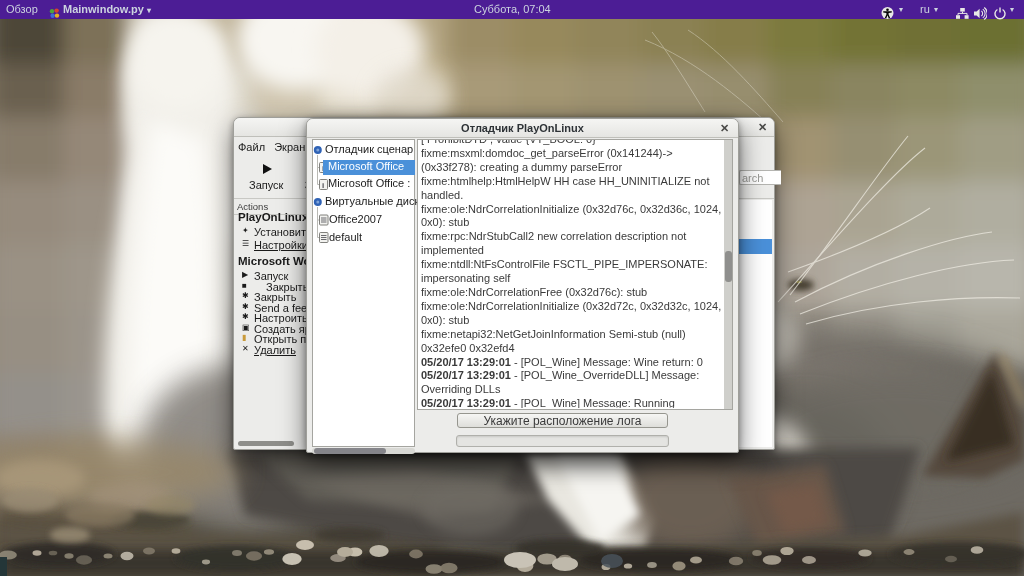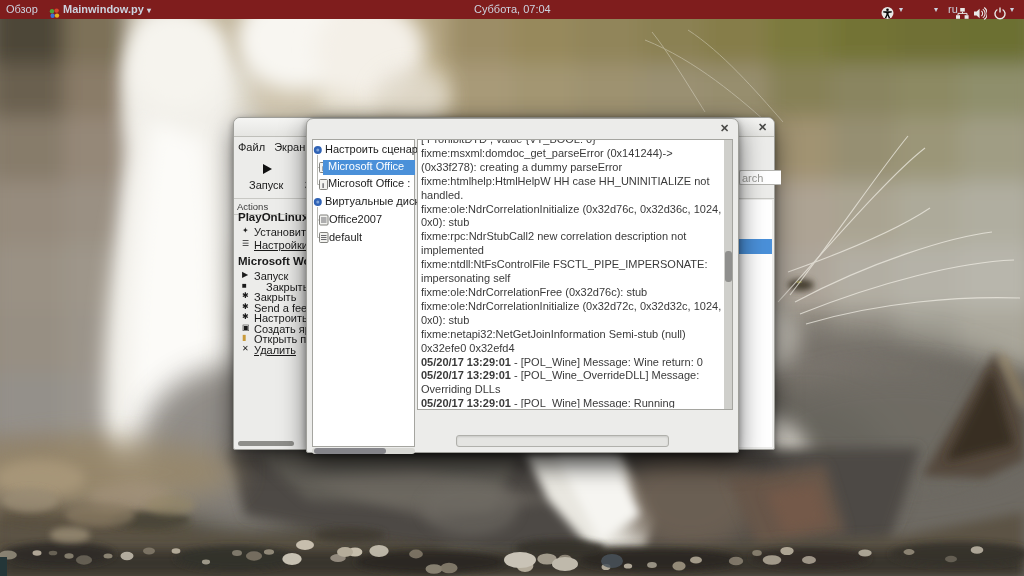--- a/index.html
+++ b/index.html
@@ -1,20 +1,20 @@
 <!DOCTYPE html>
 <html><head><meta charset="utf-8">
 <style>
 * { margin:0; padding:0; box-sizing:border-box; }
 html,body { width:1024px; height:576px; overflow:hidden; }
 body { font-family:"Liberation Sans", sans-serif; position:relative; background:#8e8676; }
 #stage { position:absolute; inset:0; width:1024px; height:576px; overflow:hidden; }
 #wall { position:absolute; left:0; top:0; }
 
-#topbar { position:absolute; left:0; top:0; width:1024px; height:19px; background:#7f1d1d; color:#ccd3df; font-size:11px;padding-left:15px; }
+#topbar { position:absolute; left:0; top:0; width:1024px; height:19px; background:#4c1d95; color:#ccd3df; font-size:11px;padding-left:15px; }
 #topbar .it { position:absolute; top:0; height:19px; line-height:19px; white-space:nowrap; }
 
 .win { position:absolute; background:#ececea; box-shadow:0 10px 26px rgba(0,0,0,.55), 0 2px 6px rgba(0,0,0,.35); border:1px solid #9f9f9a; }
 .titlebar { position:absolute; left:0; top:0; right:0; height:19px; background:linear-gradient(#f5f5f3,#e5e5e2); border-bottom:1px solid #bfbfba; color:#2d3236; font-weight:bold; font-size:11px; text-align:center; line-height:19px; }
 .closex { position:absolute; top:3px; width:13px; height:13px; color:#4a4a48; font-weight:bold; font-size:11px; line-height:13px; text-align:center; }
 
 #mainwin { left:233px; top:117px; width:542px; height:333px; border-radius:7px 7px 2px 2px; }
 #mainwin .titlebar { border-radius:6px 6px 0 0; }
 
 #dbg { left:306px; top:118px; width:433px; height:335px; border-radius:7px 7px 2px 2px; z-index:5; }
@@ -333,21 +333,21 @@
     <circle cx="8" cy="7.6" r="2.2" fill="#e9b01f"></circle>
   </svg>
   <div class="it" style="left:63px; font-weight:bold;">Mainwindow.py <span style="font-size:8px;">▾</span></div>
   <div class="it" style="left:474px;">Суббота, 07:04</div>
   <svg class="it" style="left:881px; top:3.5px;" width="14" height="13" viewBox="0 0 14 13">
     <circle cx="6.5" cy="6" r="6" fill="#e8e8e6"></circle>
     <circle cx="6.5" cy="2.8" r="1.3" fill="#050505"></circle>
     <path d="M2.2,4.2 L10.8,4.2 L10.8,5.6 L7.6,6 L7.6,7.4 L9.2,11 L7.8,11.6 L6.5,8.2 L5.2,11.6 L3.8,11 L5.4,7.4 L5.4,6 L2.2,5.6 Z" fill="#050505"></path>
   </svg>
   <div class="it" style="left:899px; font-size:8px;">▾</div>
-  <div class="it" style="left:948px;">ru</div>
+  <div class="it" style="left:920px;">ru</div>
   <div class="it" style="left:934px; font-size:8px;">▾</div>
   <svg class="it" style="left:956px; top:4px;" width="13" height="11" viewBox="0 0 13 11">
     <rect x="4.2" y="0" width="4.6" height="3.6" fill="#e8e8e6"></rect>
     <rect x="0" y="7.2" width="4" height="3.6" fill="#e8e8e6"></rect>
     <rect x="8.6" y="7.2" width="4" height="3.6" fill="#e8e8e6"></rect>
     <path d="M6.5,3.6 L6.5,5.4 M2,7.2 L2,5.4 L11,5.4 L11,7.2" stroke="#e8e8e6" stroke-width="1" fill="none"></path>
   </svg>
   <svg class="it" style="left:974px; top:3.5px;" width="13" height="12" viewBox="0 0 13 12">
     <path d="M0,4 L2.6,4 L5.6,1.2 L5.6,10.8 L2.6,8 L0,8 Z" fill="#e8e8e6"></path>
     <path d="M7.4,3.4 A3.4,3.4 0 0 1 7.4,8.6 M8.8,1.6 A5.3,5.3 0 0 1 8.8,10.4 M10.2,0 A7.4,7.4 0 0 1 10.2,12" stroke="#e8e8e6" stroke-width="1.1" fill="none"></path>
@@ -394,20 +394,21 @@
   <div class="side" style="left:8px; top:204.5px; font-size:8px;">▣</div>
   <div class="side" style="left:8px; top:215px; font-size:8px; color:#c99a3a;">▮</div>
   <div class="side" style="left:8px; top:225.5px; font-size:8px;">✕</div>
   <div style="position:absolute; left:4px; bottom:3px; width:56px; height:5px; background:#8e8e8a; border-radius:2.5px;"></div>
 
   <div style="position:absolute; left:200px; top:82px; right:2px; bottom:2px; background:#fff;"></div>
   <div style="position:absolute; left:200px; top:121px; right:2px; height:15px; background:#4a90d9;"></div>
 </div>
 
 <div id="dbg" class="win">
+  <div class="titlebar">Отладчик PlayOnLinux</div>
   <div class="closex" style="right:7px;">✕</div>
 
   <div class="panel" style="left:5px; top:20px; width:103px; height:308px;"></div>
 
   <svg style="position:absolute; left:5px; top:20px;" width="103" height="308" viewBox="0 0 103 308">
     <g stroke="#b9b9b4" fill="none" stroke-width="1">
       <path d="M5.5,16 L5.5,45.5 M5.5,28.5 L8,28.5 M5.5,45.5 L8,45.5"></path>
       <path d="M5.5,68 L5.5,98.5 M5.5,81 L8,81 M5.5,98.5 L8,98.5"></path>
     </g>
     <g fill="#2f62b5">
@@ -426,21 +427,21 @@
     </g>
     <g fill="#4a4a50" font-size="8" font-weight="bold" font-family="Liberation Sans">
       <text x="10" y="31.5">i</text>
           <text x="10" y="48.5">i</text>
     </g>
     <g stroke="#5a5a60" stroke-width="0.9">
       <path d="M9,79 h5.5 M9,81 h5.5 M9,83 h5.5"></path>
       <path d="M9,96.5 h5.5 M9,98.5 h5.5 M9,100.5 h5.5"></path>
     </g>
   </svg>
-  <div class="trow" style="left:18px; top:24px;">Настроить сценар</div>
+  <div class="trow" style="left:18px; top:24px;">Отладчик сценар</div>
   <div style="position:absolute; left:16px; top:41px; width:92px; height:15px; background:#4a90d9;"></div>
   <div class="trow" style="left:21px; top:41px; color:#fff; z-index:2;">Microsoft Office</div>
   <div class="trow" style="left:21px; top:58px;">Microsoft Office :</div>
   <div class="trow" style="left:18px; top:76px;">Виртуальные диск</div>
   <div class="trow" style="left:22px; top:94px;">Office2007</div>
   <div class="trow" style="left:22px; top:111.5px;">default</div>
 
   <div style="position:absolute; left:5px; top:329px; width:103px; height:6px; background:#d8d8d4; border-radius:3px;"></div>
   <div style="position:absolute; left:7px; top:329px; width:72px; height:6px; background:#85858a; border-radius:3px;"></div>
 
@@ -464,15 +465,16 @@
 0x32efe0 0x32efd4<br>
 <span class="b">05/20/17 13:29:01</span> - [POL_Wine] Message: Wine return: 0<br>
 <span class="b">05/20/17 13:29:01</span> - [POL_Wine_OverrideDLL] Message:<br>
 Overriding DLLs<br>
 <span class="b">05/20/17 13:29:01</span> - [POL_Wine] Message: Running</div>
   </div>
 
   <div style="position:absolute; left:417px; top:21px; width:8px; height:269px; background:#cfcfcb;"></div>
   <div style="position:absolute; left:417.5px; top:132px; width:7px; height:31px; background:#8f8f8d; border-radius:3px;"></div>
 
+  <div class="gtkbtn" style="left:150px; top:294px; width:211px; height:15px; line-height:14px;">Укажите расположение лога</div>
   <div style="position:absolute; left:149px; top:316px; width:213px; height:12px; background:#e4e4e1; border:1px solid #b0b0ab; border-radius:3px; box-shadow:inset 0 1px 2px rgba(0,0,0,.12);"></div>
 </div>
 </div>
 
 </body></html>

